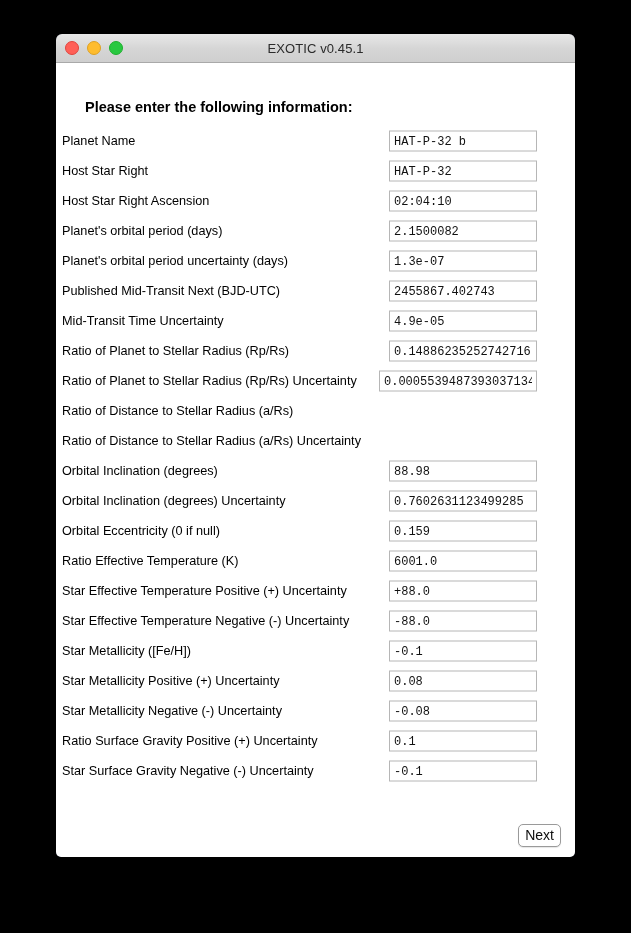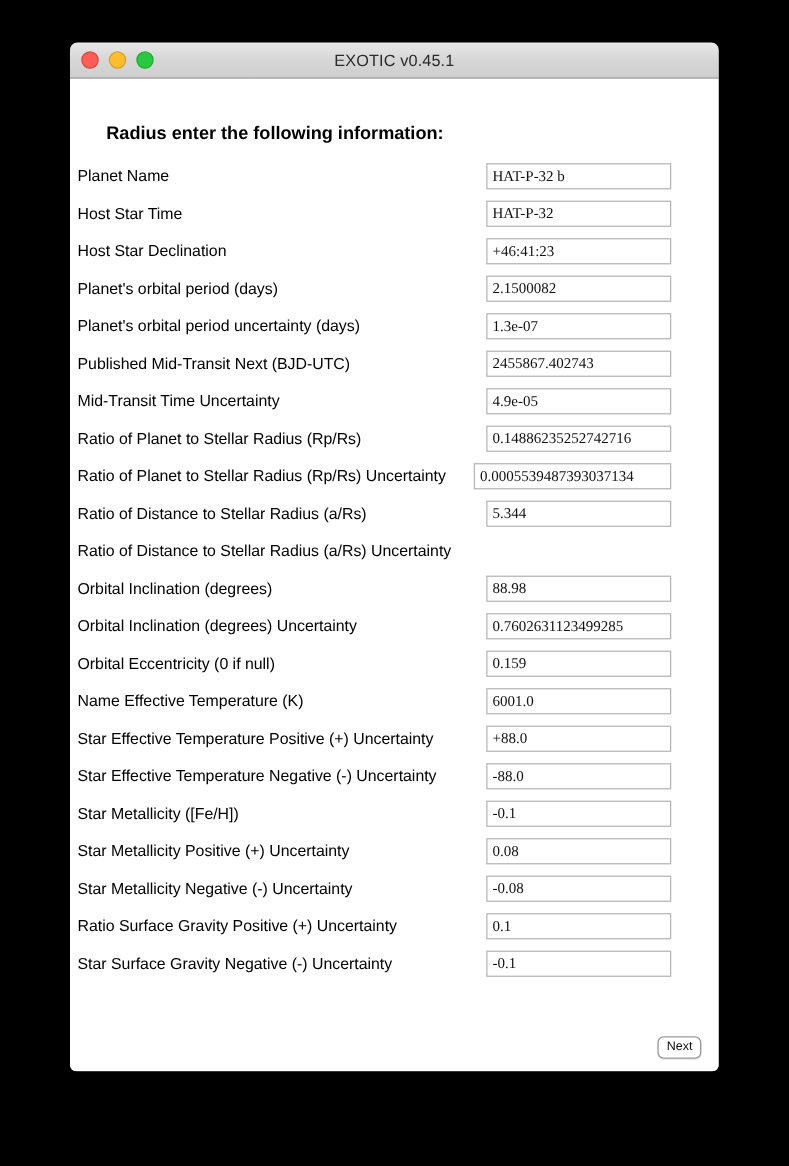--- a/index.html
+++ b/index.html
@@ -14,21 +14,21 @@
     font-family: "Liberation Sans", sans-serif;
     -webkit-font-smoothing: antialiased;
   }
 
   #window {
     position: absolute;
     left: 56px;
     top: 34px;
     width: 519px;
     height: 823px;
-    background: #a3a3a3;
+    background: #0f172a;
     border-radius: 6px 6px 5px 5px;
     box-shadow: 0 6px 22px rgba(0,0,0,0.55);
     overflow: hidden;
     display: flex;
     flex-direction: column;
   }
 
   
   #titlebar {
     position: relative;
@@ -108,38 +108,38 @@
     position: absolute;
     right: 38px;
     top: 50%;
     transform: translateY(-50%);
     width: 148px;
     height: 21px;
     box-sizing: border-box;
     background: #ffffff;
     border: 1px solid #b6b6b6;
     border-radius: 0;
-    font-family: Liberation Serif, serif;
+    font-family: Liberation Mono, monospace;
     font-size: 12px;
     color: #111111;
     padding: 0 4px;
     outline: none;
   }
   .row-input.wide {
     width: 158px;
   }
 
   #footer {
     position: absolute;
     right: 14px;
     bottom: 10px;
   }
   #next-button {
     font-family: "Liberation Sans", sans-serif;
-    font-size: 10px;
+    font-size: 14px;
     color: #0d0d0d;
     background: #ffffff;
     border: 1px solid #9a9a9a;
     border-radius: 5px;
     padding: 2px 6px 3px 6px;
     line-height: 1.15;
     cursor: default;
     box-shadow: 0 1px 1px rgba(0,0,0,0.10);
   }
 </style>
@@ -151,33 +151,33 @@
   <div id="titlebar">
     <div class="lights">
       <span class="light close"></span>
       <span class="light min"></span>
       <span class="light max"></span>
     </div>
     <div id="window-title">EXOTIC v0.45.1</div>
   </div>
 
   <div id="content">
-    <div id="heading">Radius enter the following information:</div>
+    <div id="heading">Please enter the following information:</div>
     <div class="rows" id="rows">
         <div class="row">
           <div class="row-label">Planet Name</div>
           <input type="text" class="row-input" value="HAT-P-32 b" style="">
         </div>
         <div class="row">
-          <div class="row-label">Host Star Time</div>
+          <div class="row-label">Host Star Right</div>
           <input type="text" class="row-input" value="HAT-P-32" style="">
         </div>
         <div class="row">
-          <div class="row-label">Host Star Declination</div>
-          <input type="text" class="row-input" value="+46:41:23" style="">
+          <div class="row-label">Host Star Right Ascension</div>
+          <input type="text" class="row-input" value="02:04:10" style="">
         </div>
         <div class="row">
           <div class="row-label">Planet's orbital period (days)</div>
           <input type="text" class="row-input" value="2.1500082" style="">
         </div>
         <div class="row">
           <div class="row-label">Planet's orbital period uncertainty (days)</div>
           <input type="text" class="row-input" value="1.3e-07" style="">
         </div>
         <div class="row">
@@ -191,39 +191,38 @@
         <div class="row">
           <div class="row-label">Ratio of Planet to Stellar Radius (Rp/Rs)</div>
           <input type="text" class="row-input" value="0.14886235252742716" style="">
         </div>
         <div class="row">
           <div class="row-label">Ratio of Planet to Stellar Radius (Rp/Rs) Uncertainty</div>
           <input type="text" class="row-input wide" value="0.0005539487393037134" style="">
         </div>
         <div class="row">
           <div class="row-label">Ratio of Distance to Stellar Radius (a/Rs)</div>
-          <input type="text" class="row-input" value="5.344" style="">
         </div>
         <div class="row">
           <div class="row-label">Ratio of Distance to Stellar Radius (a/Rs) Uncertainty</div>
         </div>
         <div class="row">
           <div class="row-label">Orbital Inclination (degrees)</div>
           <input type="text" class="row-input" value="88.98" style="">
         </div>
         <div class="row">
           <div class="row-label">Orbital Inclination (degrees) Uncertainty</div>
           <input type="text" class="row-input" value="0.7602631123499285" style="">
         </div>
         <div class="row">
           <div class="row-label">Orbital Eccentricity (0 if null)</div>
           <input type="text" class="row-input" value="0.159" style="">
         </div>
         <div class="row">
-          <div class="row-label">Name Effective Temperature (K)</div>
+          <div class="row-label">Ratio Effective Temperature (K)</div>
           <input type="text" class="row-input" value="6001.0" style="">
         </div>
         <div class="row">
           <div class="row-label">Star Effective Temperature Positive (+) Uncertainty</div>
           <input type="text" class="row-input" value="+88.0" style="">
         </div>
         <div class="row">
           <div class="row-label">Star Effective Temperature Negative (-) Uncertainty</div>
           <input type="text" class="row-input" value="-88.0" style="">
         </div>

